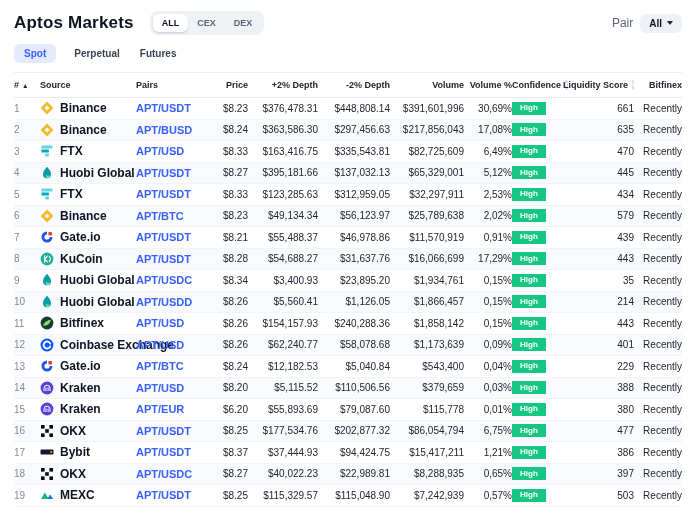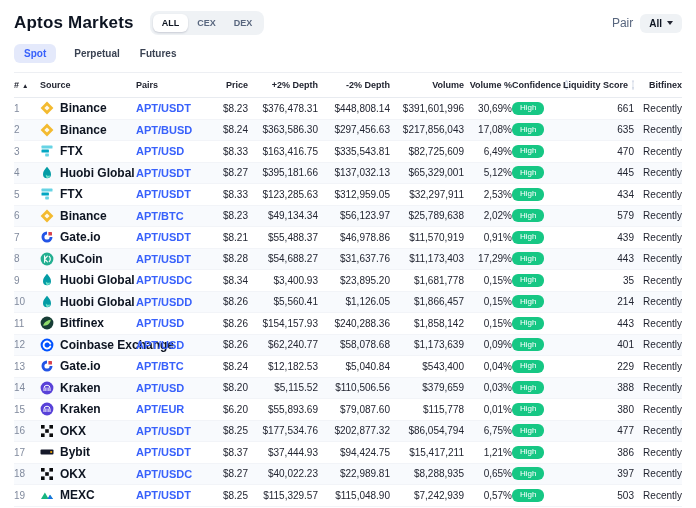--- a/index.html
+++ b/index.html
@@ -38,21 +38,21 @@
   .th { font-size:9px; font-weight:700; color:#222531; display:flex; align-items:center; cursor:pointer; }
   .r { text-align:right; justify-content:flex-end; }
   .c { text-align:center; justify-content:flex-start; display:flex; }
   .rank { color:#808a9d; }
   .src { display:flex; align-items:center; gap:6px; cursor:pointer; }
   .src .nm { font-weight:700; font-size:12px; color:#0d1421; }
   .ico { width:14px; height:14px; flex:0 0 14px; display:inline-block; }
   .ico svg { display:block; }
   .pair a { color:#3861fb; text-decoration:none; font-weight:600; font-size:11px; }
   .pill { display:inline-block; background:#16c784; color:#fff; font-size:8px;
-    font-weight:400; padding:2.5px 8px; border-radius:6px; line-height:1; }
+    font-weight:700; padding:2.5px 8px; border-radius:0; line-height:1; }
   .sortarr { font-size:6.5px; margin-left:3px; color:#222531; }
   .info-icon { width:10px; height:10px; border-radius:50%; background:#cfd6e4;
     color:#fff; font-size:7.5px; font-weight:700; line-height:10px; text-align:center;
     margin-left:4px; display:inline-block; cursor:pointer; font-style:normal; }
   .upd { color:#222531; }
 </style>
 </head>
 <body>
 
 <div class="page">
@@ -288,21 +288,21 @@
                 <circle cx="7" cy="7" r="6.4" fill="#23AF91"></circle>
                 <path d="M4.6 3.8v6.4M4.6 7l2.8-2.8M4.6 7l2.8 2.8M9.2 4.4a3.6 3.6 0 0 1 0 5.2" stroke="#fff" stroke-width="1.1" fill="none" stroke-linecap="round"></path>
               </svg>
             </span>
             <span class="nm">KuCoin</span>
           </div>
           <div class="td pair"><a href="#">APT/USDT</a></div>
           <div class="td r">$8.28</div>
           <div class="td r">$54,688.27</div>
           <div class="td r">$31,637.76</div>
-          <div class="td r">$11,173,403</div>
+          <div class="td r">$16,066,699</div>
           <div class="td r">17,29%</div>
           <div class="td c">
             <span class="pill">High</span>
           </div>
           <div class="td r">443</div>
           <div class="td r upd">Recently</div>
         </div>
         <div class="tr">
           <div class="td rank">9</div>
           <div class="td src">
@@ -311,21 +311,21 @@
                 <path d="M7 .8C8.9 3.6 11 4.9 11 8.2a4 4 0 0 1-8 0C3 4.9 5.1 3.6 7 .8Z" fill="#049CA5"></path>
                 <path d="M7.2 12.2c1.7-.3 2.9-1.5 3-3-1.4.9-3.3.7-4.3-.7-.3 1.5.1 3 1.3 3.7Z" fill="#6BE0C8"></path>
               </svg>
             </span>
             <span class="nm">Huobi Global</span>
           </div>
           <div class="td pair"><a href="#">APT/USDC</a></div>
           <div class="td r">$8.34</div>
           <div class="td r">$3,400.93</div>
           <div class="td r">$23,895.20</div>
-          <div class="td r">$1,681,778</div>
+          <div class="td r">$1,934,761</div>
           <div class="td r">0,15%</div>
           <div class="td c">
             <span class="pill">High</span>
           </div>
           <div class="td r">35</div>
           <div class="td r upd">Recently</div>
         </div>
         <div class="tr stripe">
           <div class="td rank">10</div>
           <div class="td src">

